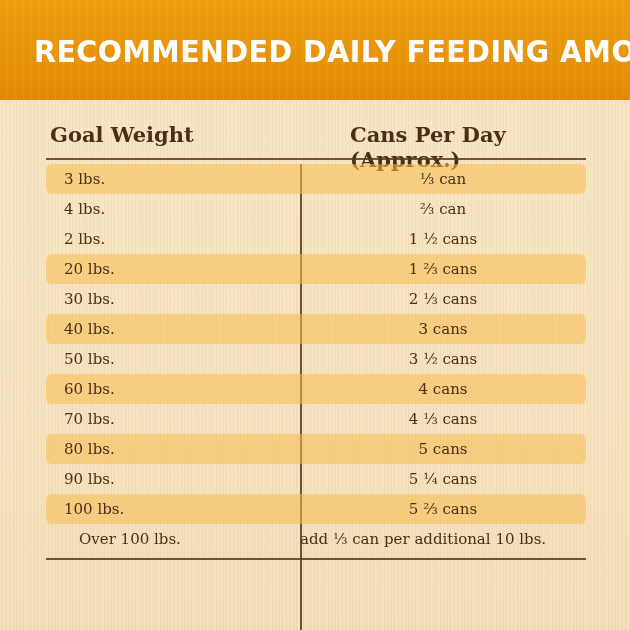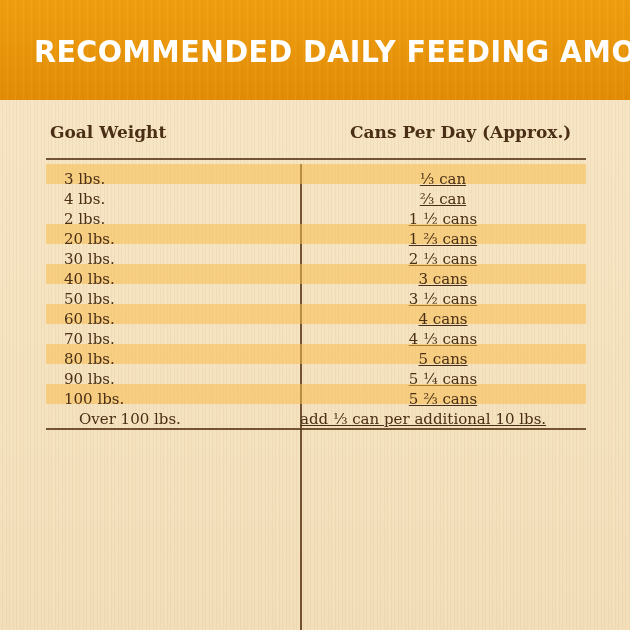--- a/index.html
+++ b/index.html
@@ -80,21 +80,21 @@
 
   .col-head-row {
     position: relative;
     height: 42px;
   }
   .col-head {
     position: absolute;
     top: 4px;
     font-family: "DejaVu Serif", serif;
     font-weight: bold;
-    font-size: 17px;
+    font-size: 21px;
     color: #4a2f16;
   }
   .col-head-weight { left: 4px; }
   .col-head-cans  { left: 304px; }
 
   .head-rule {
     position: absolute;
     left: 0;
     right: 0;
     top: 40px;
@@ -113,41 +113,41 @@
     background: #5a3a1b;
     opacity: 0.85;
   }
 
   .rows {
     position: relative;
     margin-top: 4px;
   }
   .row {
     position: relative;
-    height: 20px;
+    height: 30px;
     line-height: 30px;
+    border-radius: 6px;
   }
   .row.striped {
     background: rgba(247, 190, 78, 0.55);
   }
   .cell {
     position: absolute;
     font-family: "DejaVu Serif", serif;
     font-size: 15px;
     color: #4a2f16;
     white-space: nowrap;
   }
   .cell-weight {
     left: 18px;
   }
   .cell-cans {
     left: 254px;
     width: 286px;
     text-align: center;
-    text-decoration: underline;
   }
   .row-last .cell-weight { left: 33px; }
   .row-last .cell-cans {
     left: 254px;
     width: 286px;
     text-align: left;
   }
   .bottom-rule {
     position: absolute;
     left: 0;

